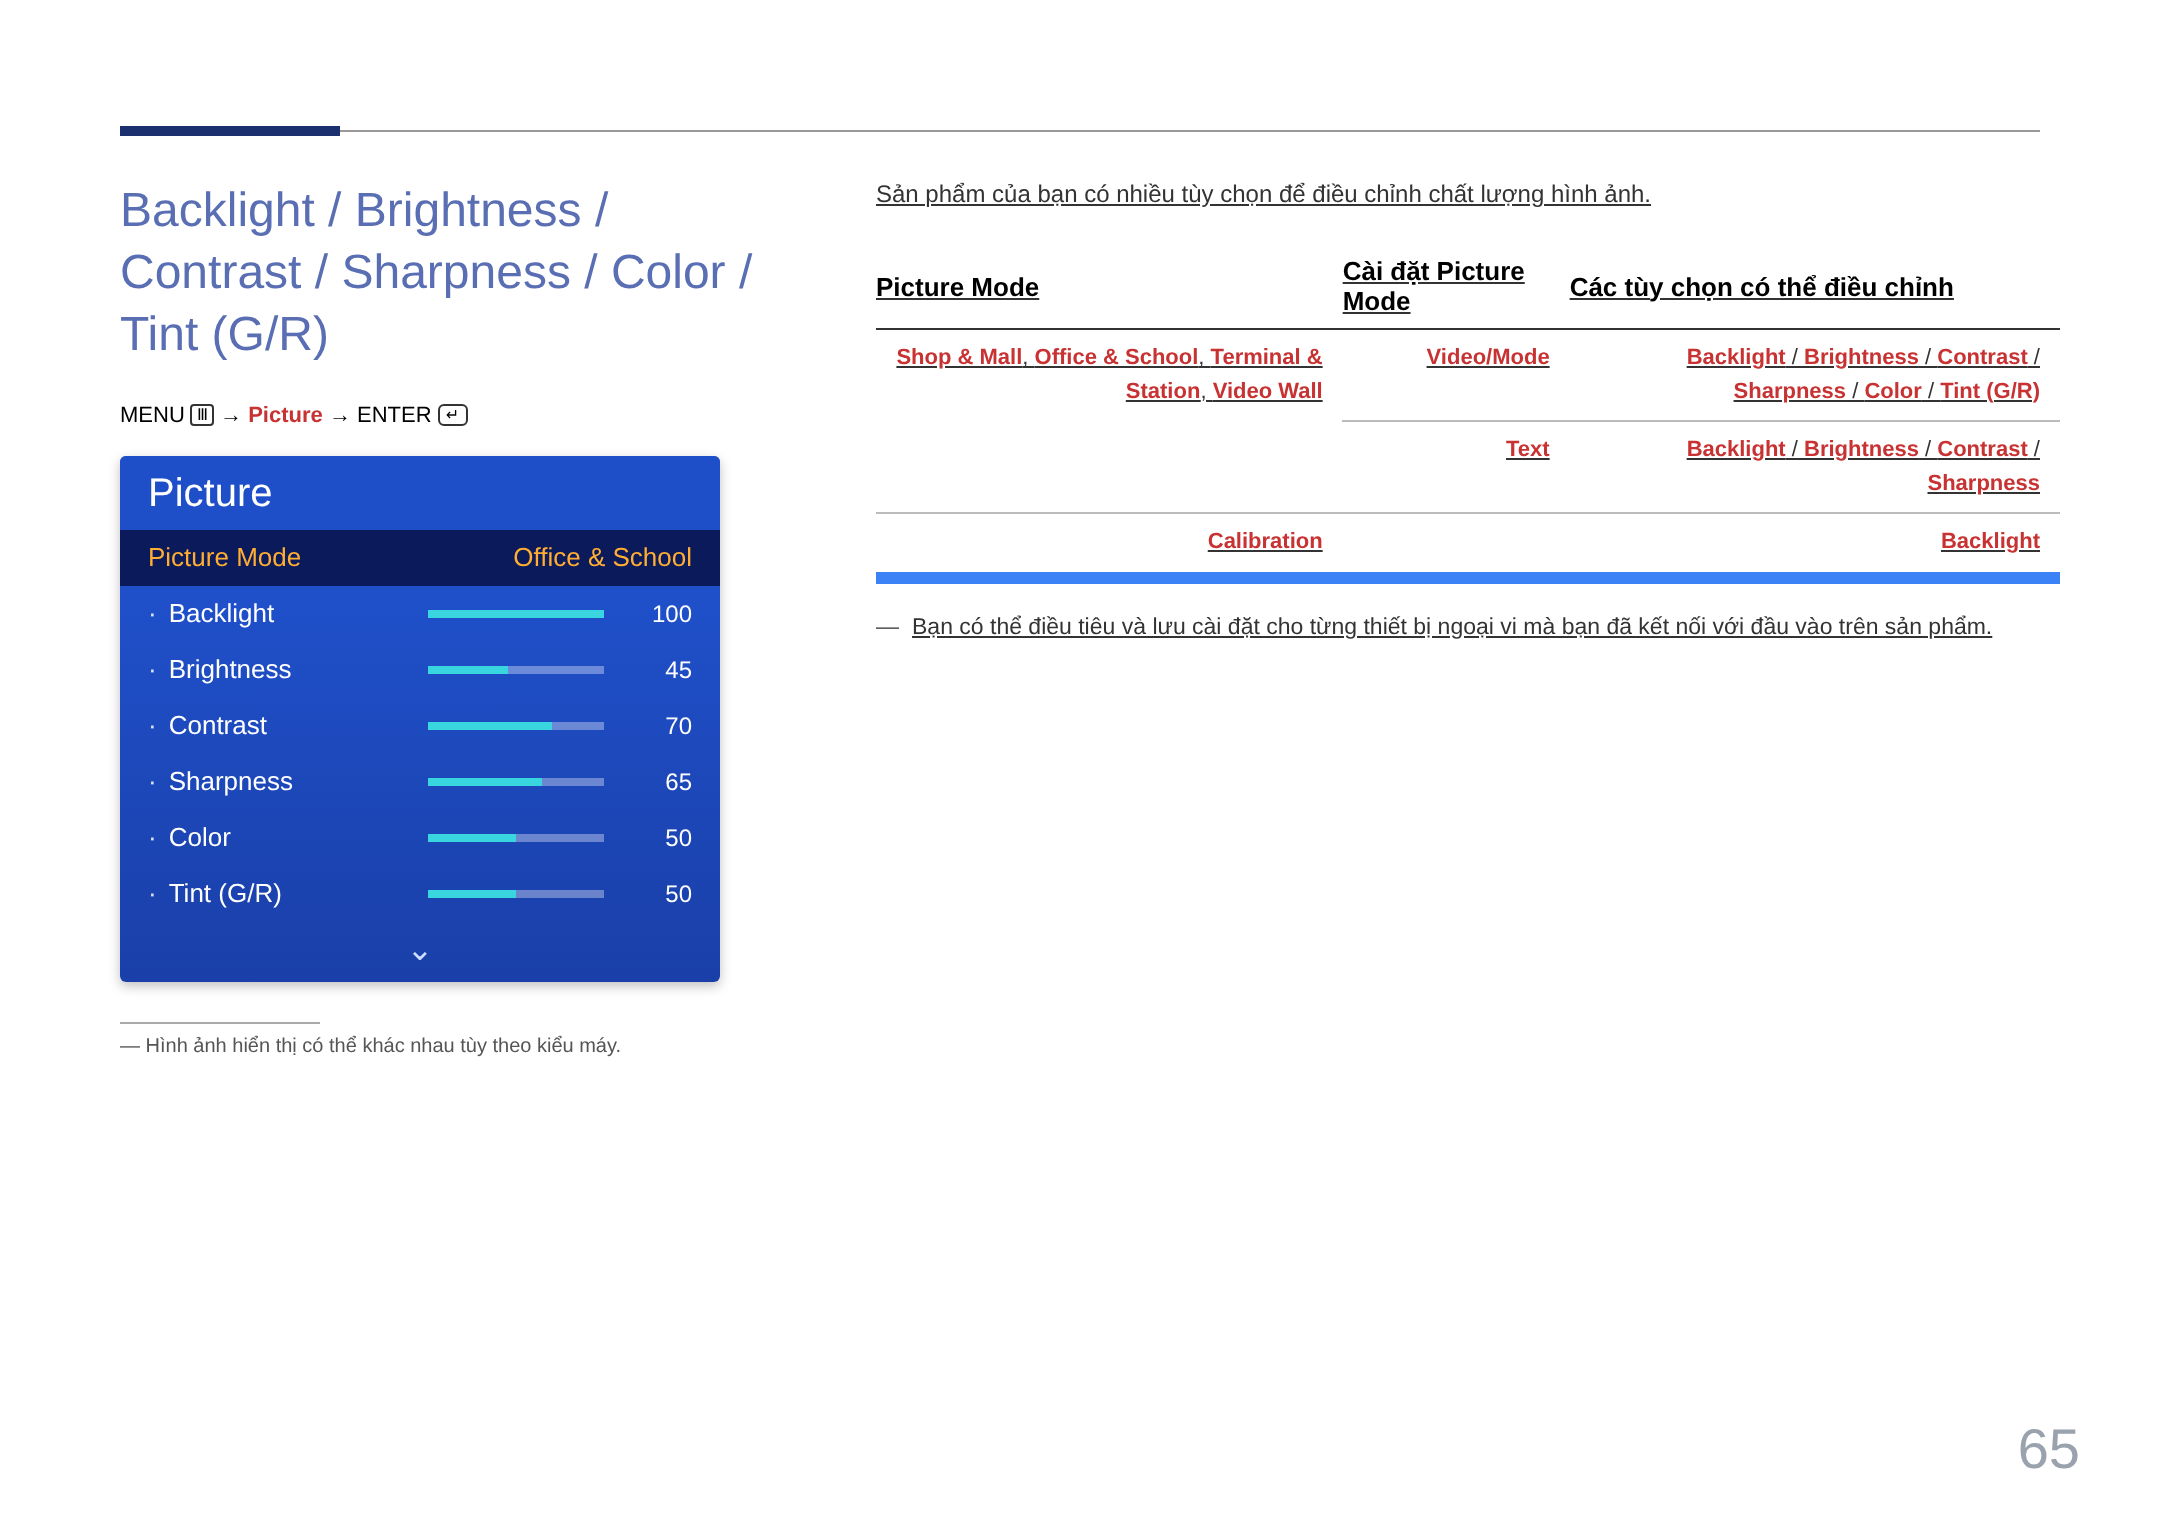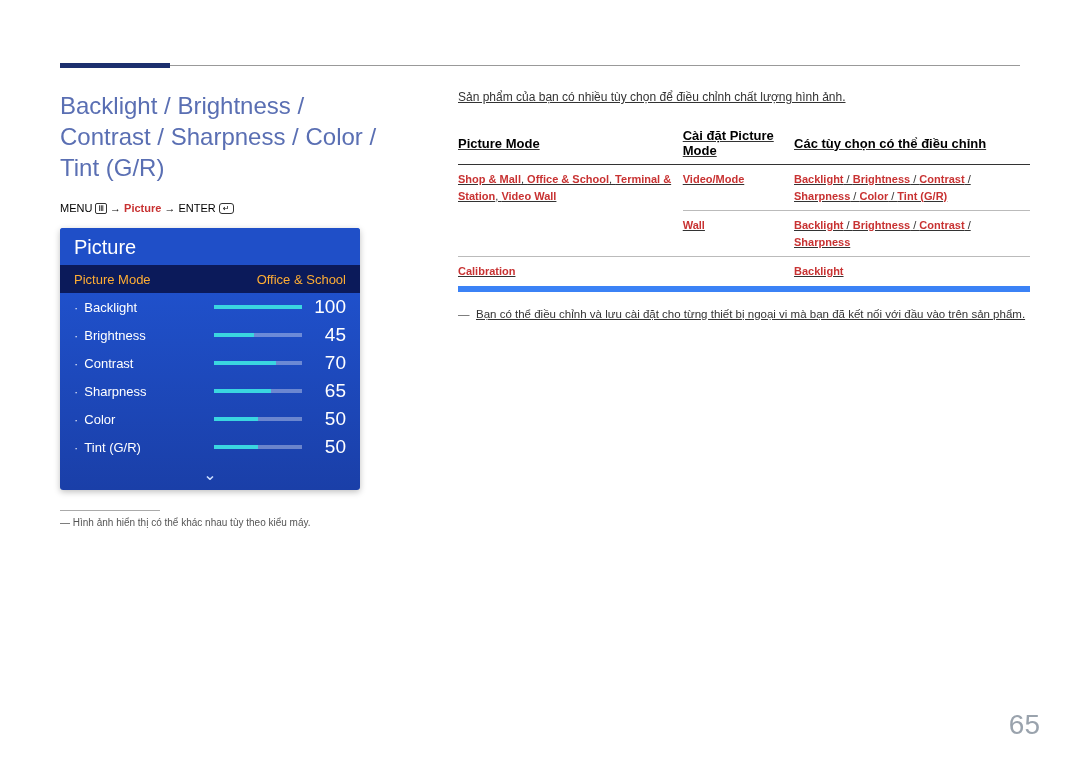--- a/index.html
+++ b/index.html
@@ -21,21 +21,21 @@
     position: absolute;
     left: 60px; top: 63px;
     width: 110px; height: 5px;
     background: #1c2f6e;
   }
   .content {
     position: absolute;
     left: 60px; right: 50px;
     top: 90px;
     display: flex;
-    gap: 68px;
+    gap: 48px;
   }
   .left-col { width: 330px; flex: 0 0 330px; }
   .right-col { flex: 1; font-size: 12px; color: #333; text-decoration: underline; }
   h1.section-title {
     color: #5a6fb3;
     font-weight: 300;
     font-size: 24px;
     line-height: 1.3;
     margin-bottom: 18px;
   }
@@ -100,21 +100,21 @@
     position: relative;
     margin-right: 10px;
   }
   .osd-row .bar-fill {
     position: absolute; left:0; top:0; bottom:0;
     background: #3ad6e0;
   }
   .osd-row .val {
     width: 34px;
     text-align: right;
-    font-size: 19px;
+    font-size: 12px;
   }
   .osd-row .mode-val {
     flex:1; text-align:right;
   }
   .osd-more {
     text-align: center;
     padding: 4px 0 6px;
     color: #cfe0ff;
     font-size: 16px;
   }
@@ -141,20 +141,21 @@
     border-bottom: 1px solid #333;
     color: #000;
   }
   .tbl td {
     vertical-align: top;
     padding: 6px 10px 6px 0;
     border-bottom: 1px solid #bbb;
     color: #c83232;
     font-weight: bold;
     line-height: 1.5;
+    text-align: right;
   }
   .tbl td .sep { color: #333; font-weight: normal; }
   .tbl tr:last-child td { border-bottom: 6px solid #3b82f6; }
 
   .notes { margin-top: 14px; font-size: 11.5px; color: #333; }
   .notes li {
     list-style: none;
     position: relative;
     padding-left: 18px;
     margin-bottom: 10px;
@@ -264,30 +265,30 @@
         <th>Các tùy chọn có thể điều chỉnh</th>
       </tr>
         </thead>
       <tbody id="tbl-body">
           <tr>
             <td rowspan="2">Shop &amp; Mall<span class="sep">, </span>Office &amp; School<span class="sep">, </span>Terminal &amp; Station<span class="sep">, </span>Video Wall</td>
             <td>Video/Mode</td>
             <td>Backlight<span class="sep"> / </span> Brightness<span class="sep"> / </span>Contrast<span class="sep"> / </span>Sharpness<span class="sep"> / </span>Color<span class="sep"> / </span>Tint (G/R)</td>
           </tr>
           <tr>
-            <td>Wall</td>
+            <td>Text</td>
             <td>Backlight<span class="sep"> / </span>Brightness<span class="sep"> / </span>Contrast<span class="sep"> / </span>Sharpness</td>
           </tr>
           <tr>
             <td>Calibration</td>
             <td></td>
             <td>Backlight</td>
           </tr>
         </tbody>
     </table>
 
     <ul class="notes">
-      <li>Bạn có thể điều chỉnh và lưu cài đặt cho từng thiết bị ngoại vi mà bạn đã kết nối với đầu vào trên sản phẩm.</li>
+      <li>Bạn có thể điều tiêu và lưu cài đặt cho từng thiết bị ngoại vi mà bạn đã kết nối với đầu vào trên sản phẩm.</li>
     </ul>
   </div>
 </div>
 
 <div class="page-num">65</div>
 
 </body></html>

